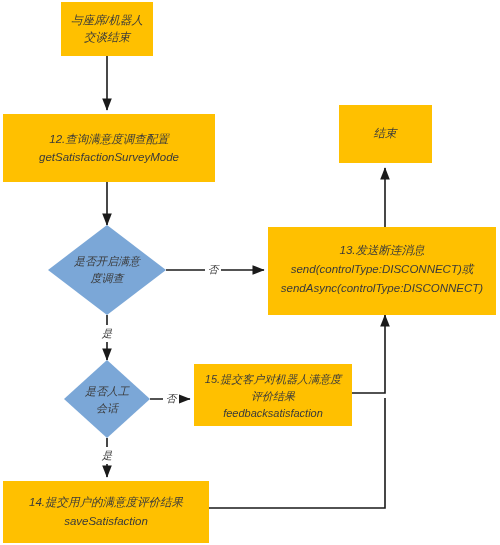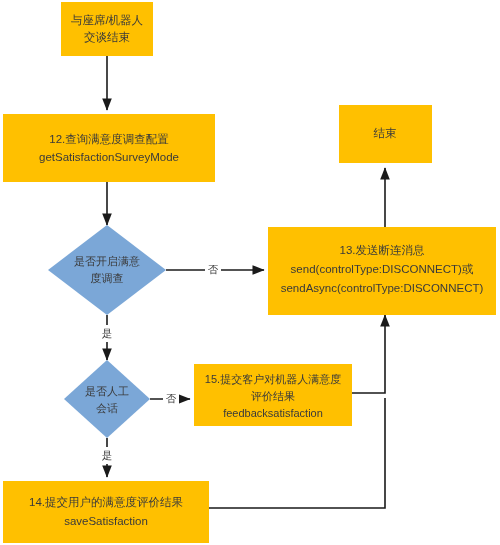--- a/index.html
+++ b/index.html
@@ -10,20 +10,21 @@
   body {
     width: 500px;
     height: 545px;
     font-family: "Liberation Sans", "DejaVu Sans", sans-serif;
     overflow: hidden;
   }
   #flowchart-root {
     position: relative;
     width: 500px;
     height: 545px;
+    font-style: italic;
   }
   svg.flow-canvas {
     position: absolute;
     top: 0;
     left: 0;
     width: 500px;
     height: 545px;
   }
   .node-text {
     font-family: "Liberation Sans", "DejaVu Sans", sans-serif;

